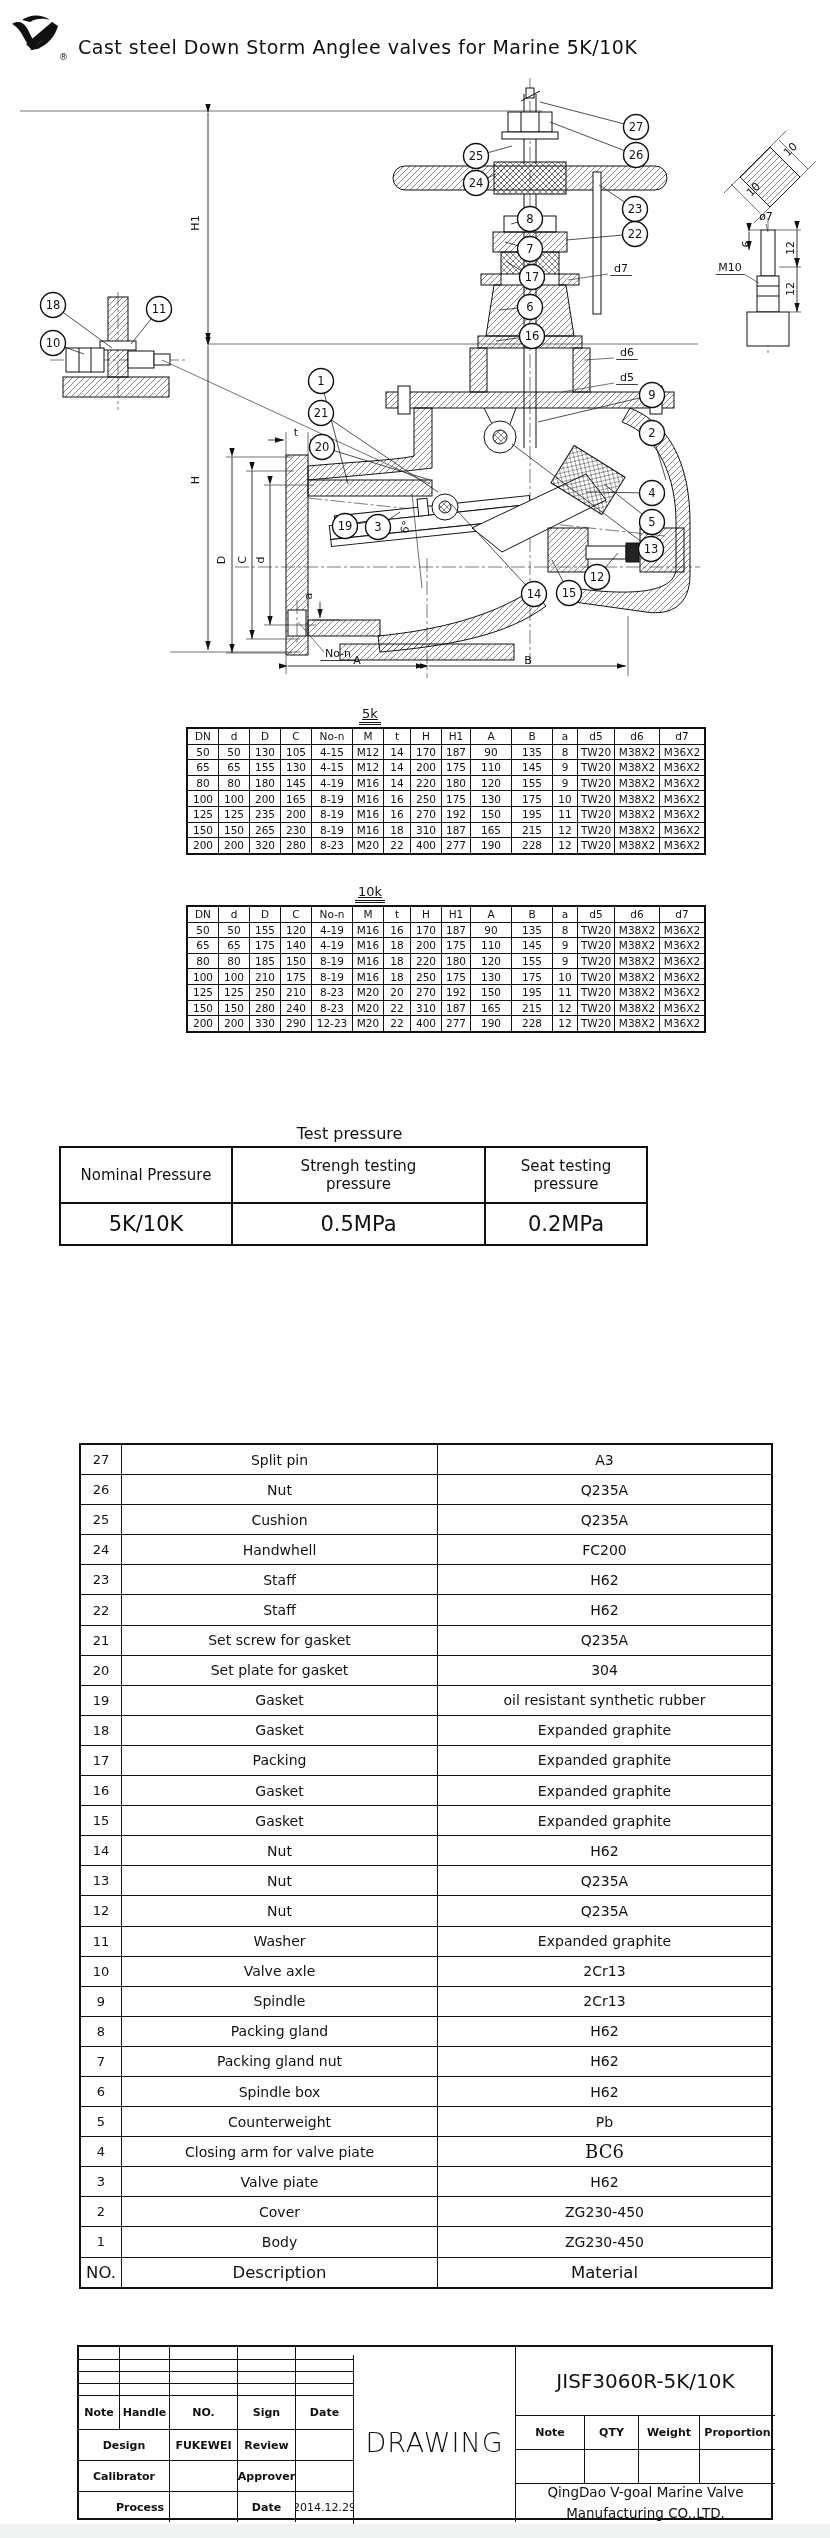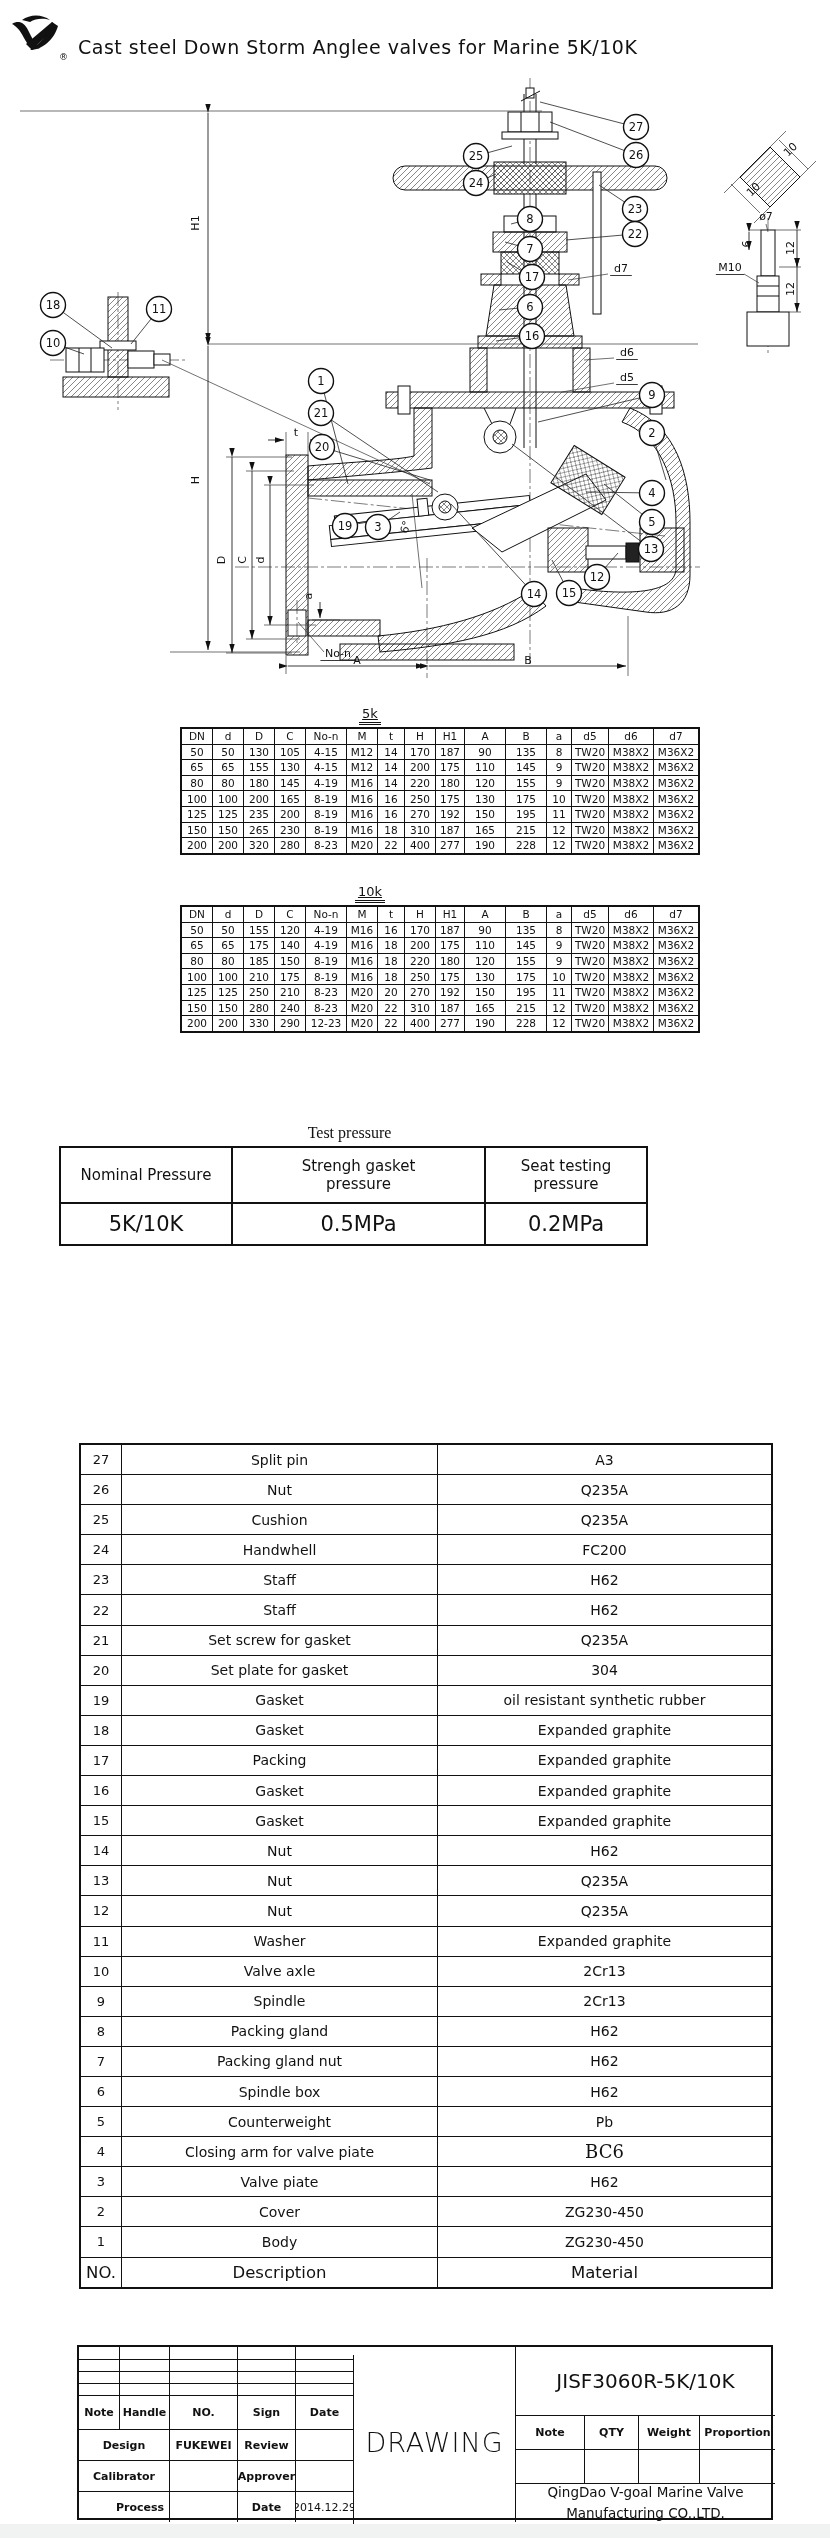--- a/index.html
+++ b/index.html
@@ -19,34 +19,34 @@
   .hat{fill:url(#h45);stroke:#111;stroke-width:1;}
   .xh{fill:url(#hx);stroke:#111;stroke-width:1;}
   .leader{stroke:#222;stroke-width:.8;fill:none;}
   .balloon{fill:#fff;stroke:#111;stroke-width:1.4;}
   .btxt{font-size:11.5px;text-anchor:middle;fill:#111;}
   .dimtxt{font-size:11px;text-anchor:middle;fill:#111;}
   
   .seclabel{position:absolute;font-size:13px;text-align:center;}
   .seclabel span{border-bottom:3px double #111;padding:0 3px 1px;text-decoration:underline;}
   
-  table.dimtable{position:absolute;border-collapse:collapse;table-layout:fixed;width:517px;left:180px;}
+  table.dimtable{position:absolute;border-collapse:collapse;table-layout:fixed;width:517px;left:186px;}
   table.dimtable th,table.dimtable td{border:1px solid #111;font-size:10.5px;font-weight:normal;
       text-align:center;height:14.6px;padding:0;white-space:nowrap;overflow:hidden;}
   table.dimtable{border:2px solid #111;}
   table.dimtable th:nth-child(1){width:30px}table.dimtable th:nth-child(2){width:30px}
   table.dimtable th:nth-child(3){width:30px}table.dimtable th:nth-child(4){width:30px}
   table.dimtable th:nth-child(5){width:40px}table.dimtable th:nth-child(6){width:30px}
   table.dimtable th:nth-child(7){width:26px}table.dimtable th:nth-child(8){width:30px}
   table.dimtable th:nth-child(9){width:28px}table.dimtable th:nth-child(10){width:40px}
   table.dimtable th:nth-child(11){width:40px}table.dimtable th:nth-child(12){width:24px}
   table.dimtable th:nth-child(13){width:36px}table.dimtable th:nth-child(14){width:44px}
   table.dimtable th:nth-child(15){width:44px}
   
-  .tp-title{position:absolute;left:59px;top:1124px;width:581px;text-align:center;font-size:16px;font-family:Liberation Serif, serif;}
+  .tp-title{position:absolute;left:59px;top:1124px;width:581px;text-align:center;font-size:16px;}
   table.tp{position:absolute;left:59px;top:1146px;border-collapse:collapse;table-layout:fixed;width:581px;border:2px solid #111;}
   table.tp th,table.tp td{border:2px solid #111;font-weight:normal;text-align:center;padding:0;}
   table.tp th{font-size:15px;height:54px;white-space:pre-line;}
   table.tp td{font-size:21px;height:40px;}
   table.tp th:nth-child(1){width:170px}table.tp th:nth-child(2){width:251px}table.tp th:nth-child(3){width:160px}
   
   table.parts{position:absolute;left:79px;top:1443px;border-collapse:collapse;table-layout:fixed;width:694px;border:2px solid #111;}
   table.parts td{border:1.5px solid #111;text-align:center;font-size:14px;height:29.1px;padding:0;overflow:hidden;}
   table.parts td:nth-child(1){width:40px;font-size:13px;}
   table.parts td:nth-child(2){width:315px;}
@@ -625,21 +625,21 @@
           <td>M36X2</td>
         </tr>
       </tbody>
   </table>
 
   <div class="tp-title">Test pressure</div>
   <table class="tp">
     <thead>
         <tr>
           <th>Nominal Pressure</th>
-          <th>Strengh gasket
+          <th>Strengh testing
 pressure</th>
           <th>Seat testing pressure</th>
         </tr>
       </thead>
     <tbody>
         <tr>
           <td>5K/10K</td>
           <td>0.5MPa</td>
           <td>0.2MPa</td>
         </tr>

